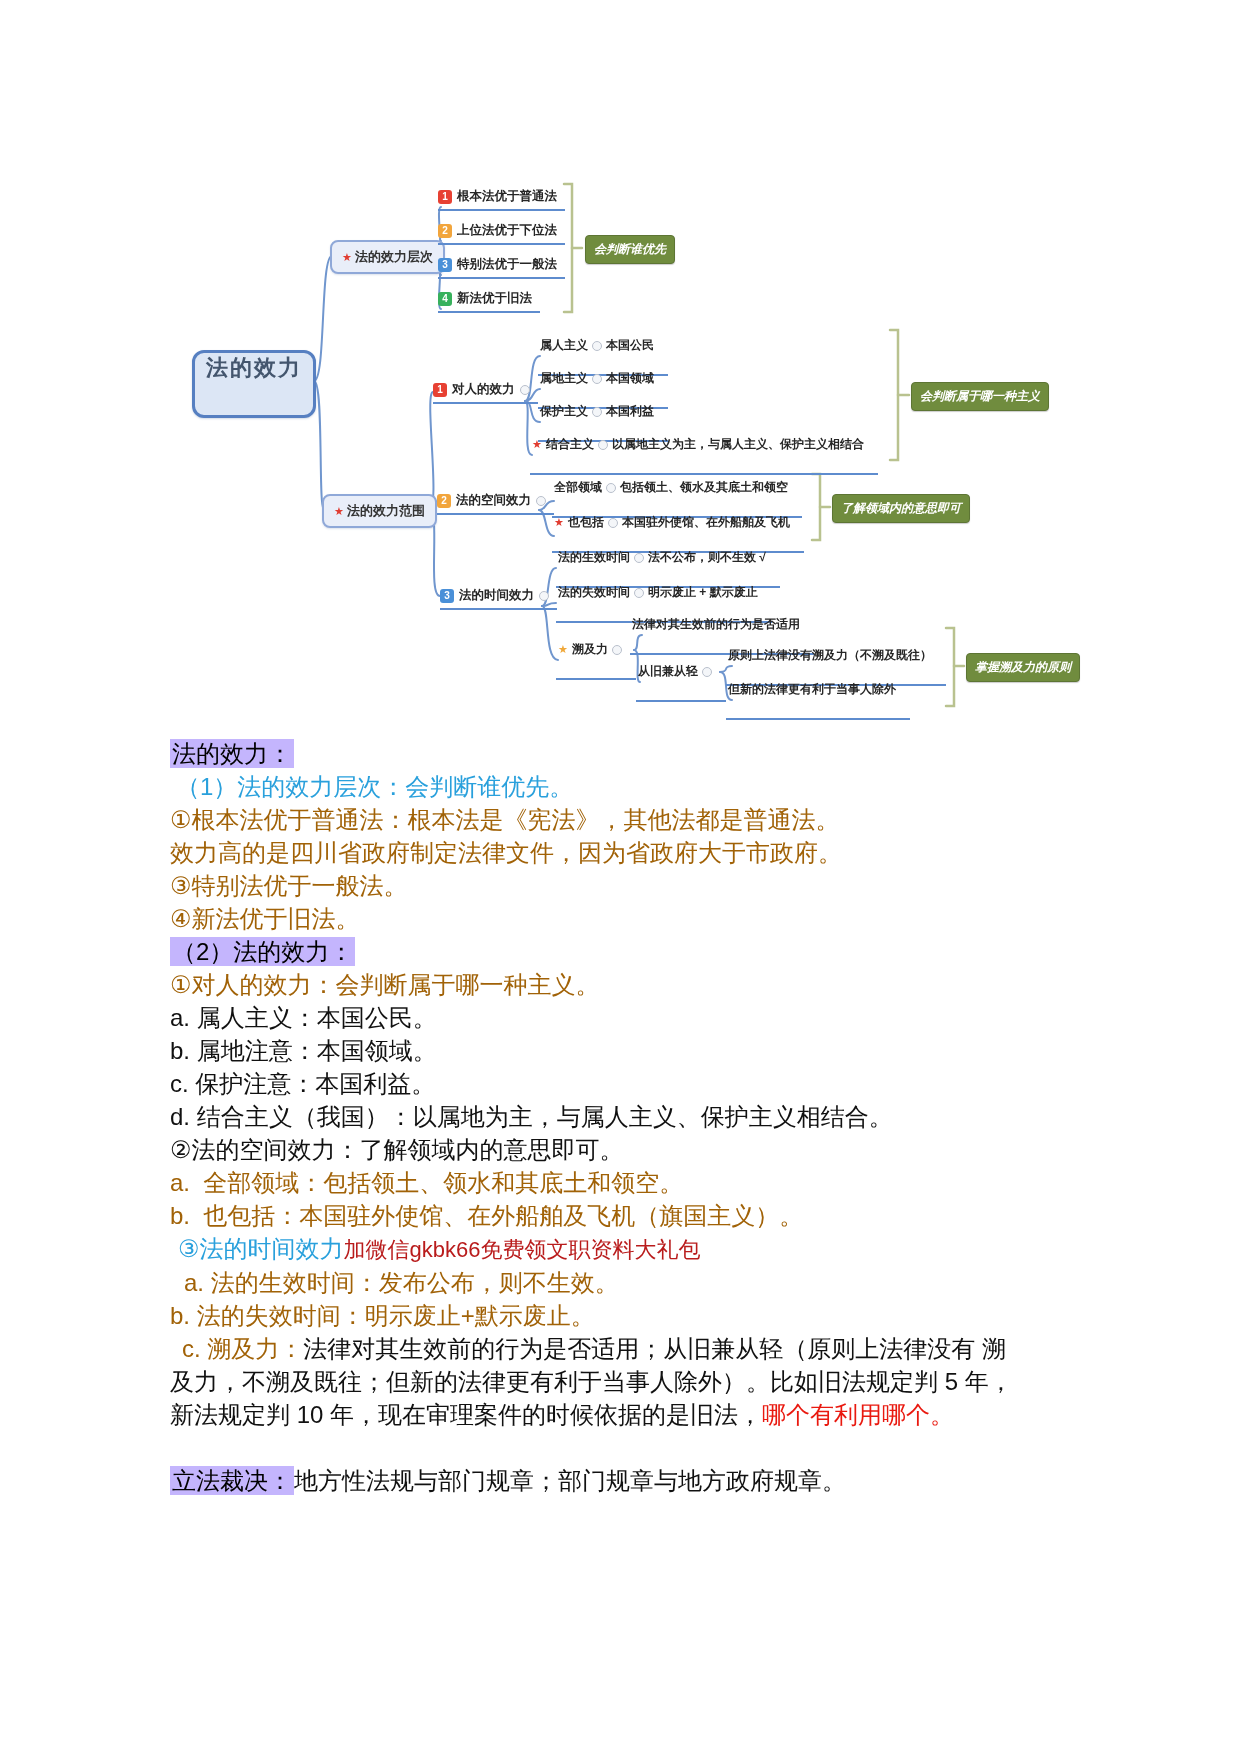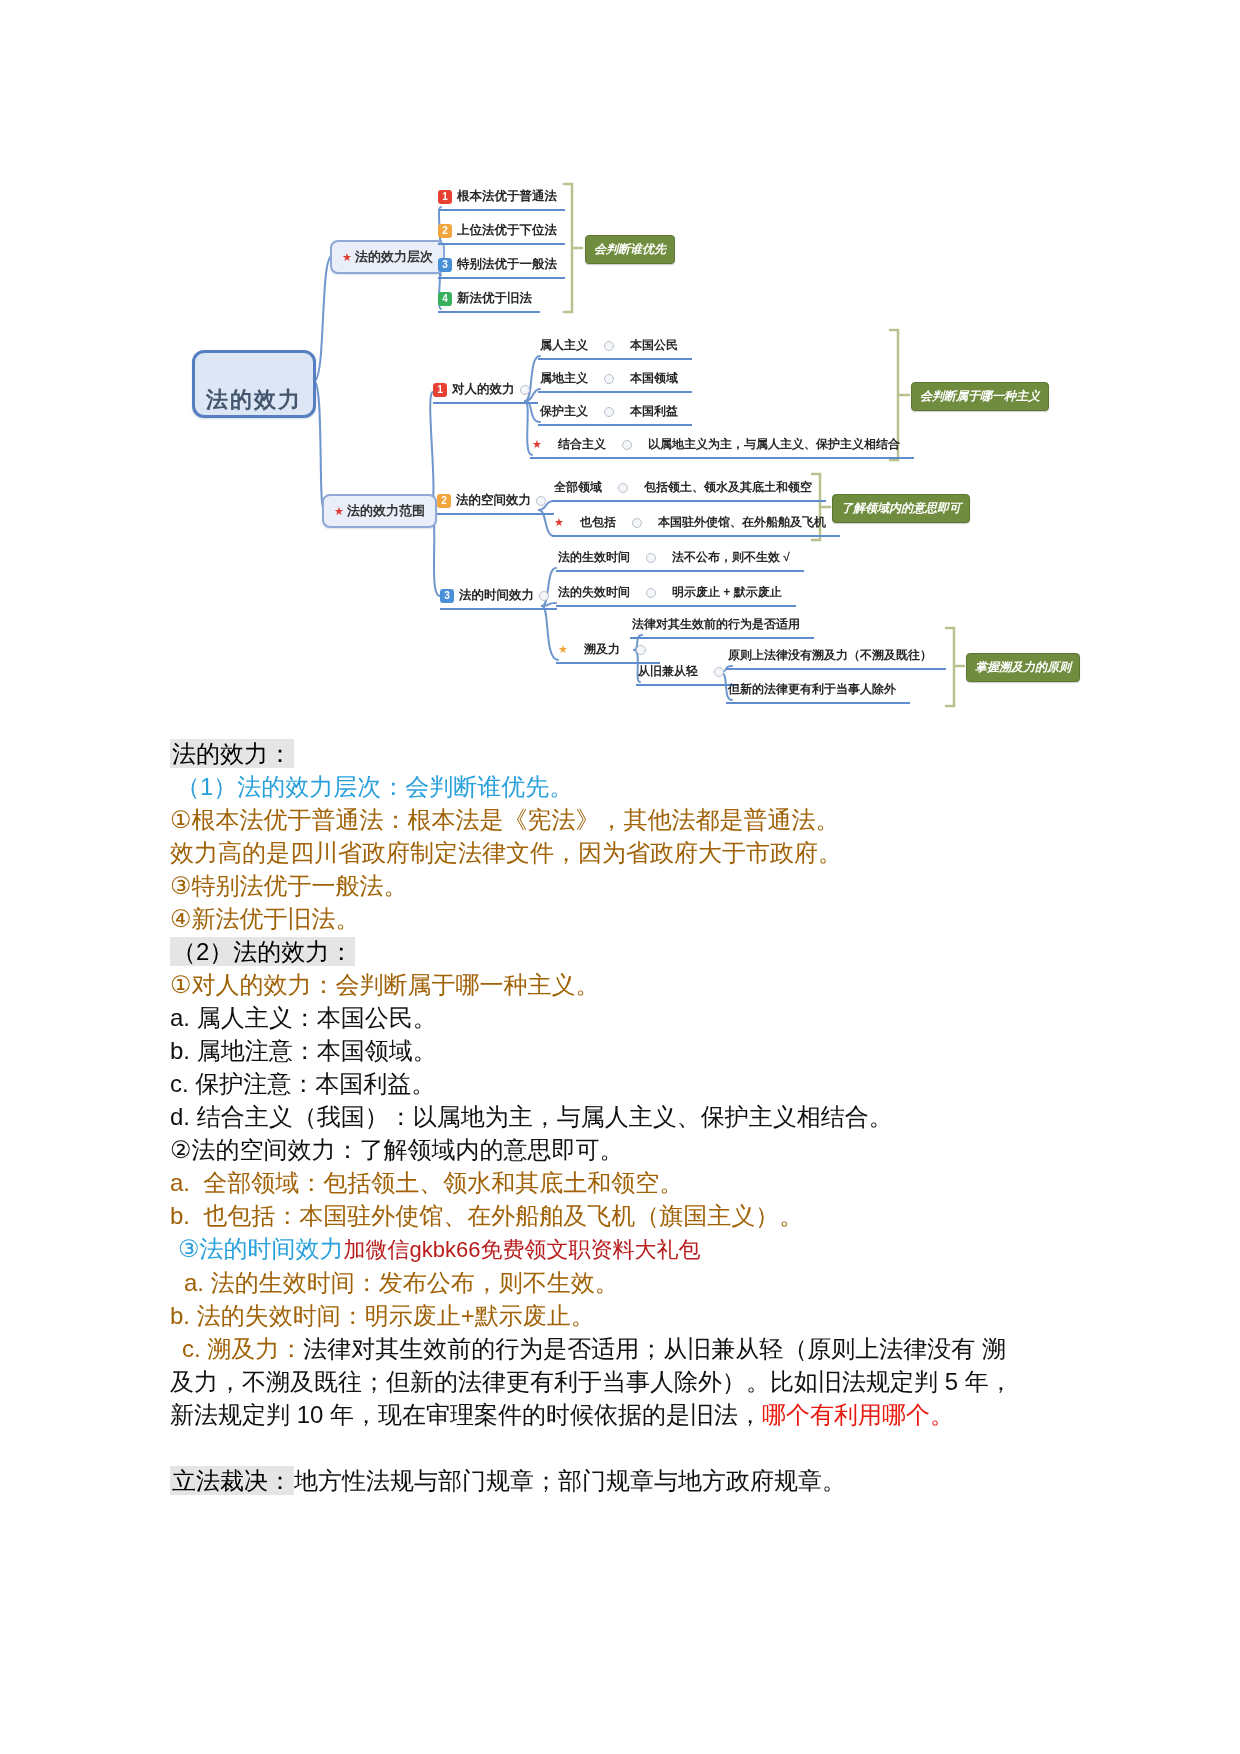--- a/index.html
+++ b/index.html
@@ -9,37 +9,37 @@
     overflow:hidden;
   }
   .abs{position:absolute;}
   svg.wires{position:absolute;left:0;top:0;pointer-events:none;}
   .conn{stroke:#7096ce;stroke-width:2;fill:none;stroke-linecap:round;}
   .brk{stroke:#b9c28f;stroke-width:2.5;fill:none;stroke-linecap:round;}
 
   
   .mm-root{
     width:118px;height:62px;background:#dce6f5;border:3px solid #567fc1;border-radius:12px;
-    display:flex;align-items:flex-end;justify-content:center;
+    display:flex;align-items:flex-start;justify-content:center;
     font-size:22px;font-weight:bold;color:#44566e;letter-spacing:2px;
     box-shadow:0 1px 2px rgba(80,110,160,.25);
   }
   .mm-node{
     background:#e9eef9;border:2px solid #8fa8d8;border-radius:8px;
     padding:6px 10px;font-size:13px;font-weight:bold;color:#333;
     display:flex;align-items:center;gap:3px;white-space:nowrap;
     box-shadow:0 1px 2px rgba(80,110,160,.2);
   }
   .mm-item{
     display:flex;align-items:center;gap:5px;font-size:12.5px;font-weight:bold;color:#262626;
     border-bottom:2px solid #5e8cce;padding:0 8px 4px 0;white-space:nowrap;
   }
   .mm-row{
-    display:flex;align-items:center;gap:16px;font-size:12px;font-weight:bold;color:#262626;
-    border-bottom:2px solid #5e8cce;padding:0 14px 4px 2px;white-space:nowrap;
+    display:flex;align-items:center;gap:4px;font-size:12px;font-weight:bold;color:#262626;
+    border-bottom:2px solid #5e8cce;padding:0 14px 20px 2px;white-space:nowrap;
   }
   .mm-badge{
     width:14px;height:14px;border-radius:3px;color:#fff;font-size:10px;font-weight:bold;
     display:flex;align-items:center;justify-content:center;flex:none;font-style:normal;
   }
   .mm-circle{width:8px;height:8px;border:1.5px solid #b9c0cc;border-radius:50%;background:#f4f6f9;flex:none;}
   .mm-star{color:#e03c31;font-size:11px;flex:none;}
   .mm-star.gold{color:#f0a839;}
   .mm-anno{
     position:absolute;background:#708c3e;color:#ffffff;font-size:12px;font-weight:bold;font-style:italic;
@@ -47,21 +47,21 @@
     box-shadow:0 1px 1px rgba(0,0,0,.2);
   }
 
   
   .notes{position:absolute;left:170px;top:737px;width:940px;}
   .note-line{font-size:24px;line-height:33px;min-height:33px;color:#111;white-space:pre-wrap;}
   .note-line span.green{color:#a16207;}
   .note-line span.blue{color:#29a0dc;}
   .note-line span.black{color:#111;}
   .note-line span.red{color:#e9190f;}
-  .note-line span.hl{background:#e5e5e5;color:#000;padding:1px 2px;}
+  .note-line span.hl{background:#c4b5fd;color:#000;padding:1px 2px;}
   .note-line span.wm{color:#b91c1c;font-size:22px;}
   .ind6{padding-left:6px;} .ind8{padding-left:8px;} .ind12{padding-left:12px;} .ind14{padding-left:14px;}
 </style>
 </head>
 <body>
 
 <div>
 
   <svg class="wires" width="1240" height="760">
 

